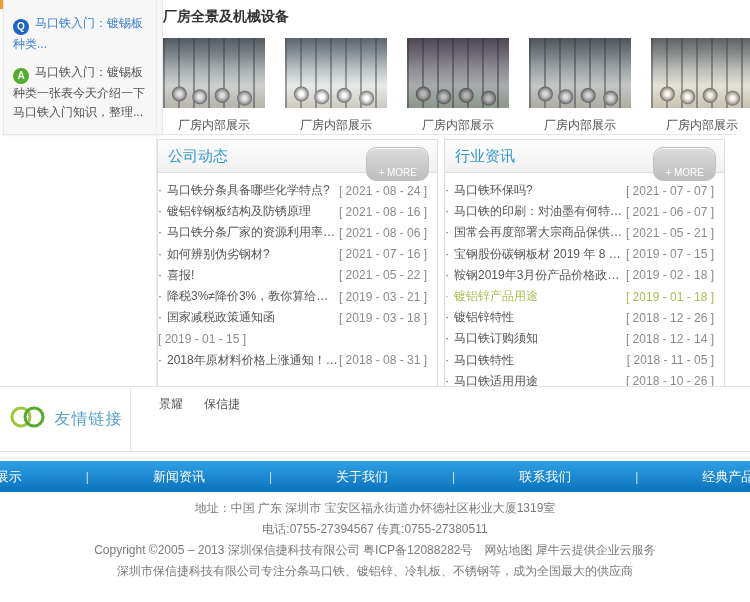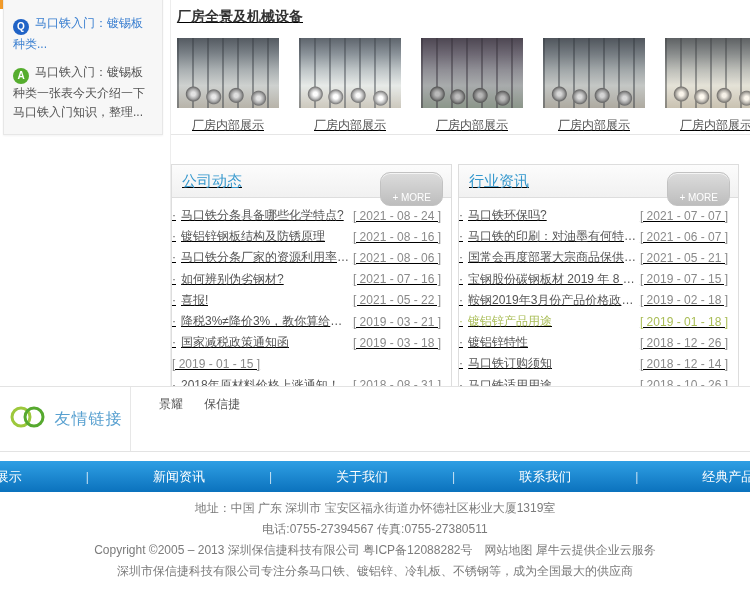--- a/index.html
+++ b/index.html
@@ -14,41 +14,41 @@
   .qa-row { font-size:12px; line-height:19px; color:#555;margin-top:7px; }
   .qa-row + .qa-row { margin-top:9px; }
   .qa-ico { display:inline-block; width:16px; height:16px; border-radius:50%;
     color:#fff; font-size:10px; font-weight:bold; text-align:center; line-height:16px;
     margin-right:6px; vertical-align:-3px; }
   .qa-ico.q { background:#2063c6; }
   .qa-ico.a { background:#55ad2e; }
   .qa-link { color:#3a7fd0; cursor:pointer; }
 
   
-  .main { position:absolute; left:170px; top:0; width:580px; border-left:1px solid #ededed;text-decoration:underline; }
+  .main { position:absolute; left:156px; top:0; width:580px; border-left:1px solid #ededed; }
   .factory { padding:6px 0 0 6px; border-bottom:1px solid #e6e6e6; }
   .factory-title { font-size:14px; font-weight:bold; color:#333; margin:2px 0 12px 0; }
   .fig-row { display:flex; }
   .figure { width:102px; margin-right:20px; flex:none; }
   .factory-img { width:102px; height:70px; cursor:pointer;
     background:
       radial-gradient(circle at 16% 80%, #e2e2e2 2px, #a7a7a7 5px, #6e6e6e 7px, transparent 8px),
       radial-gradient(circle at 36% 84%, #e8e8e8 2px, #ababab 5px, #737373 7px, transparent 8px),
       radial-gradient(circle at 58% 82%, #dedede 2px, #a2a2a2 5px, #6f6f6f 7px, transparent 8px),
       radial-gradient(circle at 80% 86%, #e4e4e4 2px, #a8a8a8 5px, #757575 7px, transparent 8px),
       repeating-linear-gradient(90deg, rgba(55,60,66,.45) 0 2px, transparent 2px 15px),
       linear-gradient(180deg,#545a61 0%,#7a8187 22%,#a9afb1 45%,#ced1cf 68%,#b7b3a9 100%); }
   .v2 .factory-img { filter:brightness(1.12); }
   .v3 .factory-img { filter:brightness(.82) hue-rotate(60deg) saturate(1.3); }
   .v4 .factory-img { filter:brightness(.95); }
   .v5 .factory-img { filter:brightness(1.05) sepia(.15); }
   .caption { margin-top:9px; text-align:center; font-size:12px; color:#555; }
 
   
-  .news-row { display:flex; margin-top:29px; }
+  .news-row { display:flex; margin-top:4px; }
   .news-box { width:281px; border:1px solid #ddd; background:#fff; margin-right:6px; }
   .news-head { position:relative; height:33px; line-height:32px; padding:0 10px;
     background:linear-gradient(#fcfcfc,#f1f1f1); border-bottom:1px solid #ddd; }
   .news-title { color:#3598cd; font-size:15px; }
   .more-btn { position:absolute; right:8px; top:7px; height:19px; line-height:17px;
     padding:16px 11px; font-size:10px; color:#fff; cursor:pointer;
     background:linear-gradient(#dcdcdc,#bdbdbd); border:1px solid #c2c2c2; border-radius:10px;
     box-shadow:inset 0 1px 0 rgba(255,255,255,.7); }
   .news-list { padding:7px 10px 8px 0; }
   .n-row { display:flex; justify-content:space-between; align-items:center;
@@ -201,20 +201,24 @@
           </div>
         <div class="n-row">
             <span class="n-title">镀铝锌特性</span>
             <span class="n-date">[ 2018 - 12 - 26 ]</span>
           </div>
         <div class="n-row">
             <span class="n-title">马口铁订购须知</span>
             <span class="n-date">[ 2018 - 12 - 14 ]</span>
           </div>
         <div class="n-row">
+            <span class="n-title">马口铁特性</span>
+            <span class="n-date">[ 2018 - 11 - 05 ]</span>
+          </div>
+        <div class="n-row">
             <span class="n-title">马口铁适用用途</span>
             <span class="n-date">[ 2018 - 10 - 26 ]</span>
           </div>
       </div>
     </div>
 
   </div>
 </div>
 
 <div class="friend-panel">

